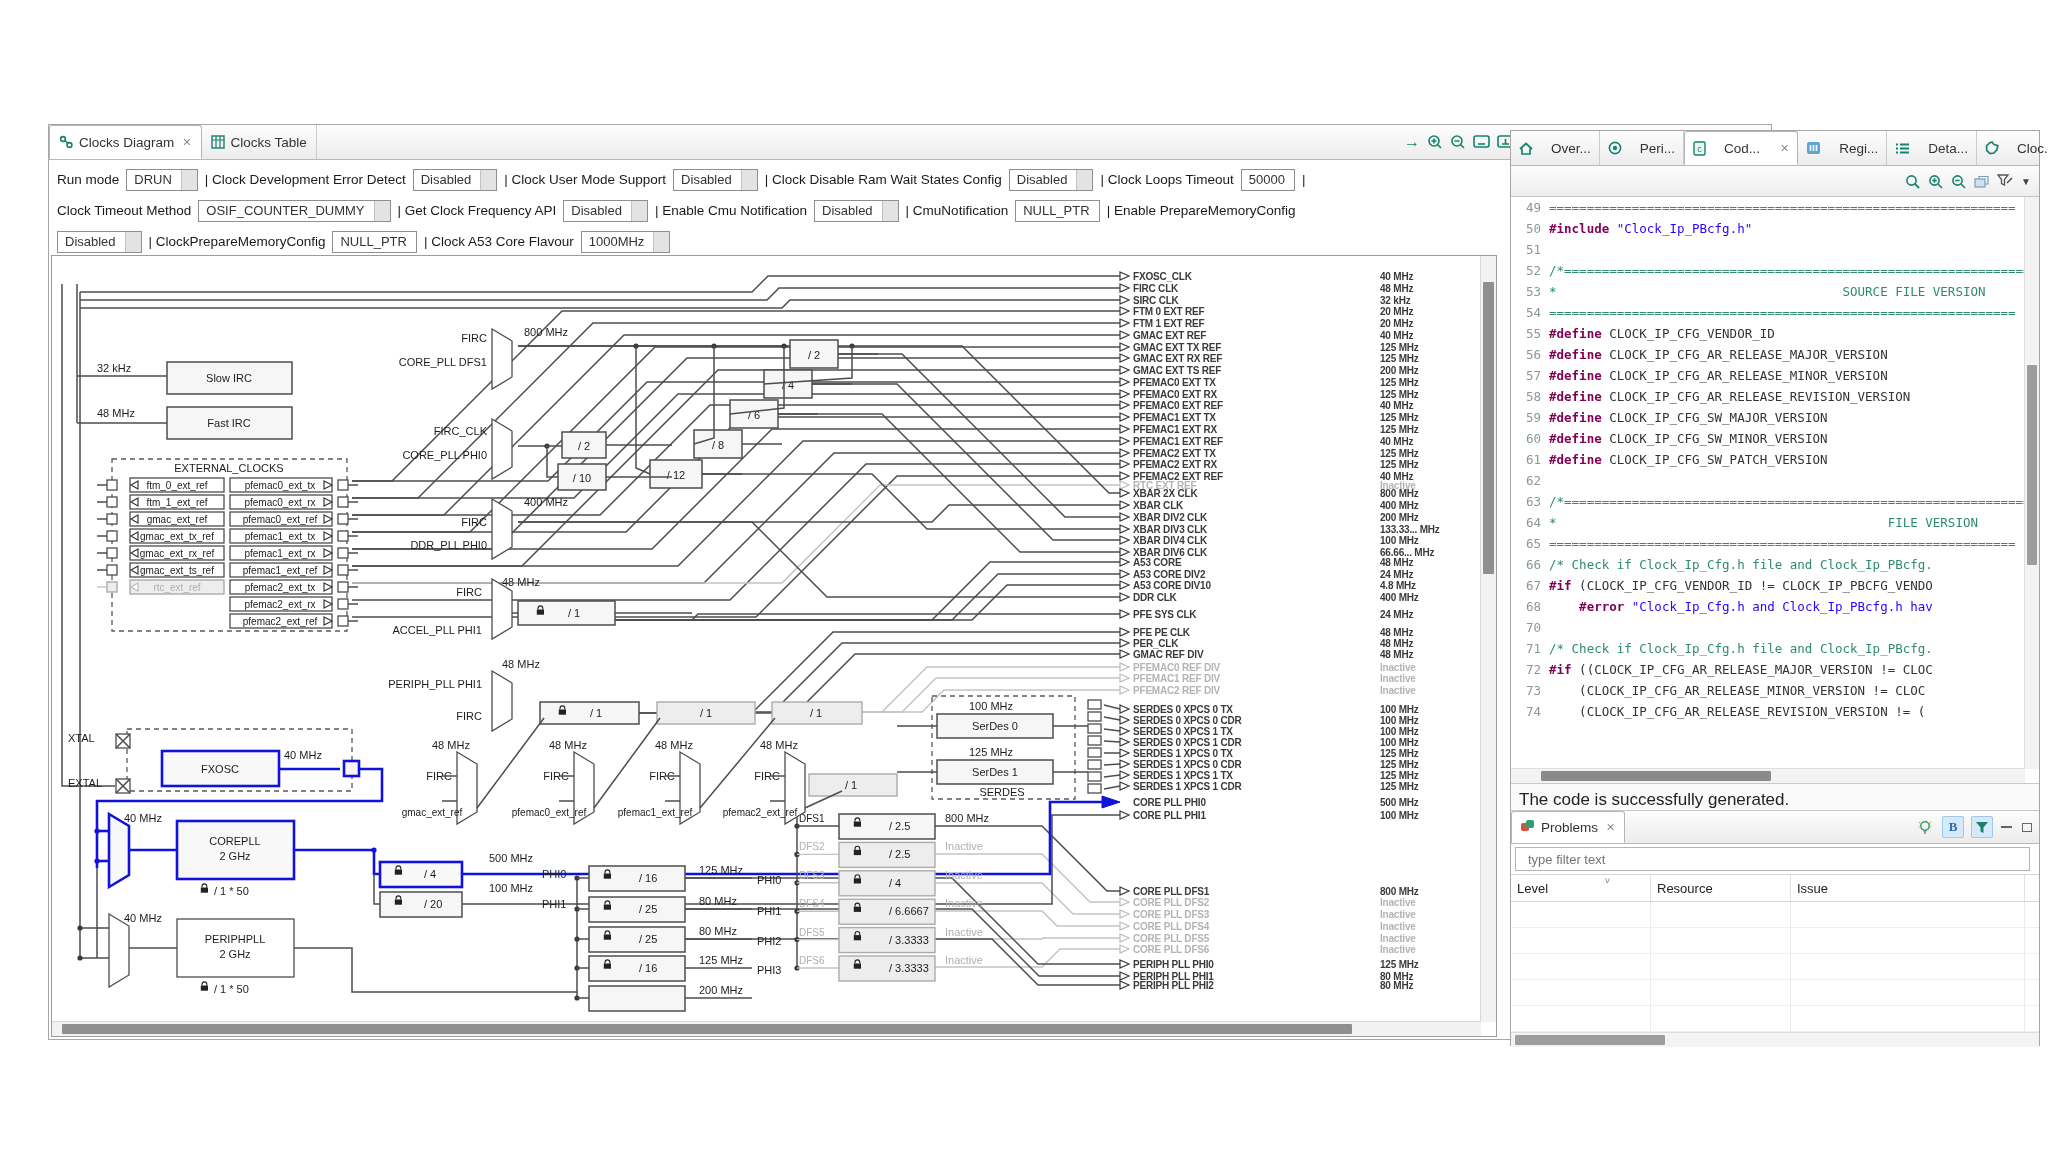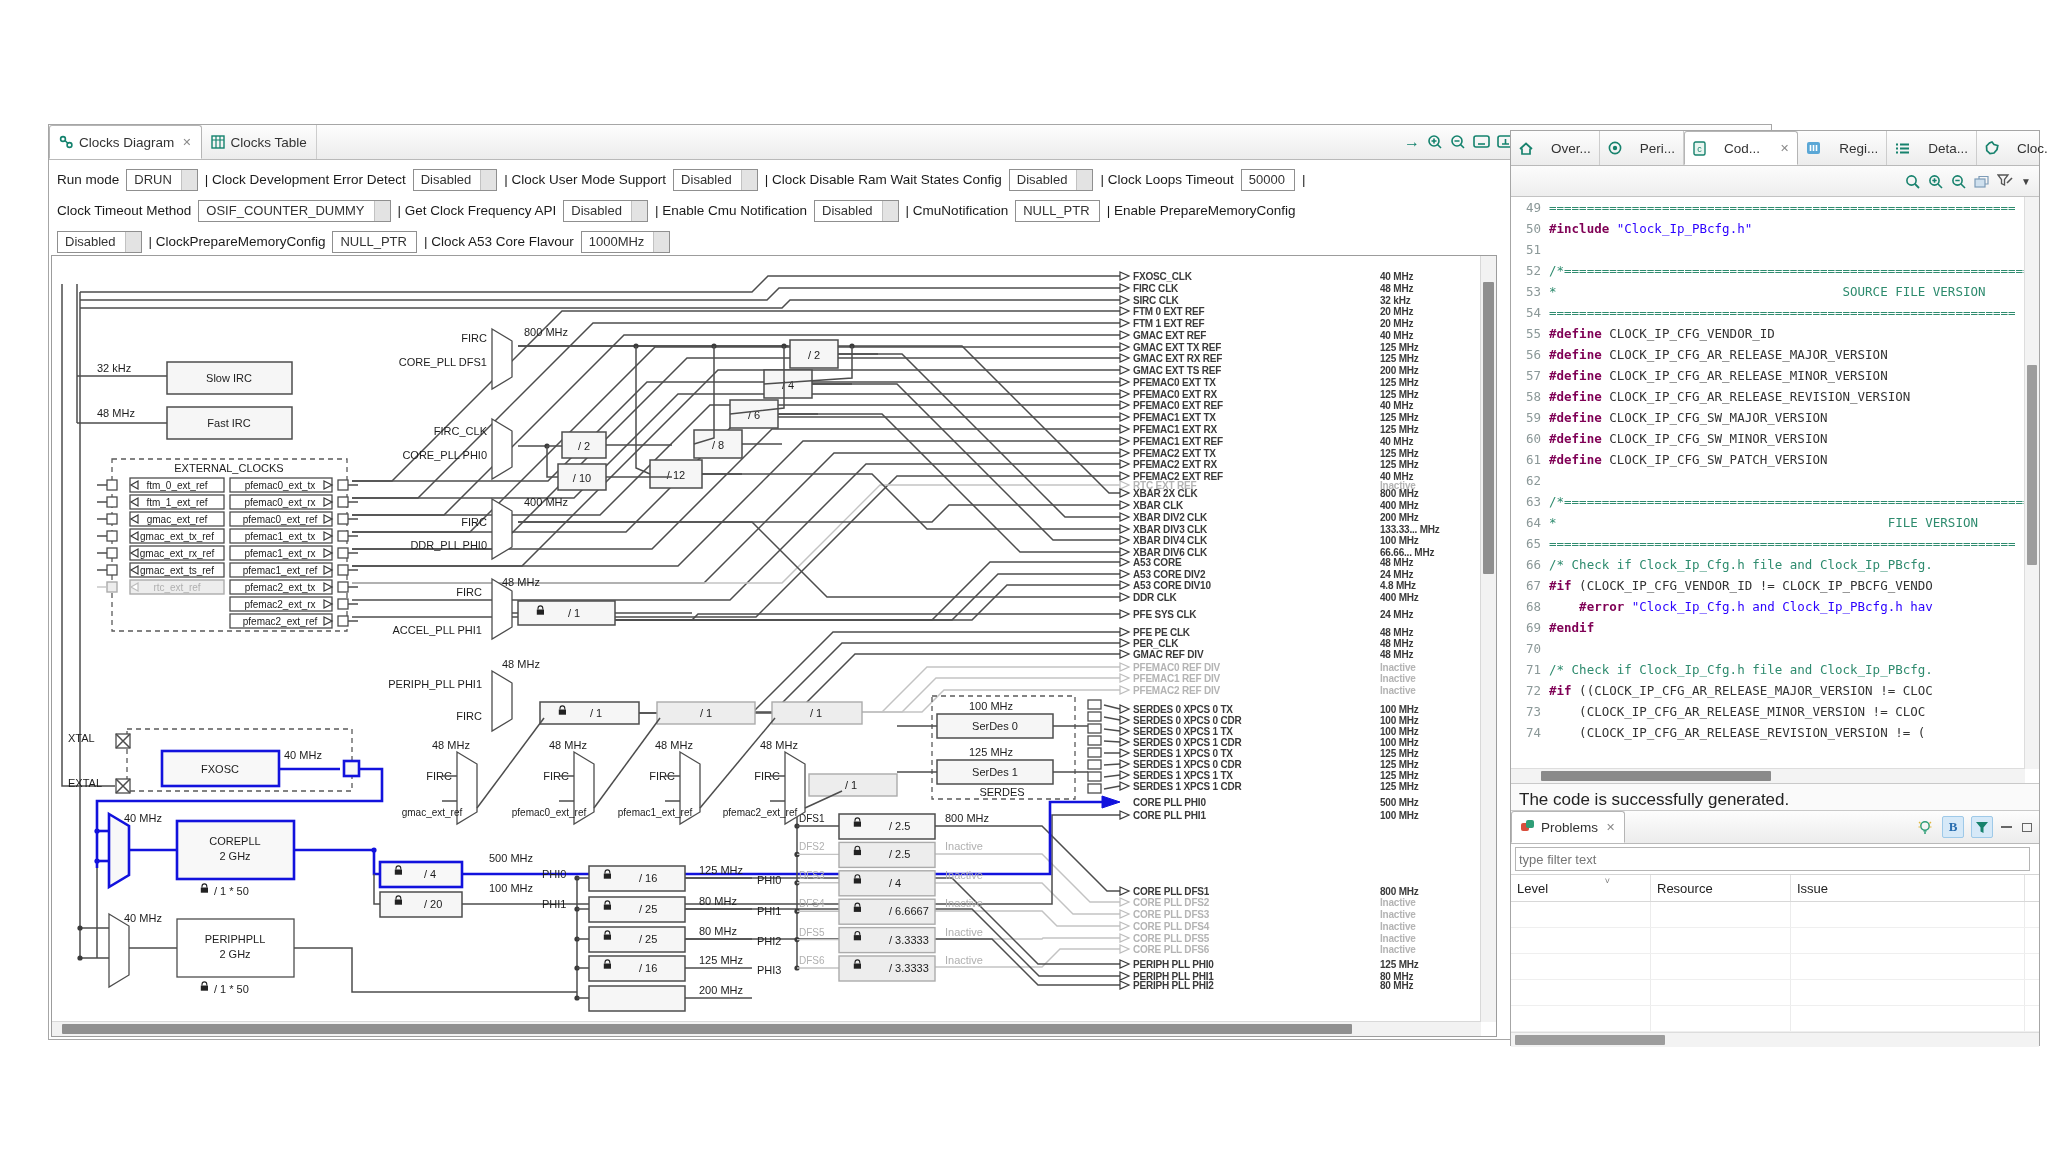--- a/index.html
+++ b/index.html
@@ -58,21 +58,21 @@
   .ln{width:30px;text-align:right;padding-right:8px;color:#8b9898;flex:none;}
   .k{color:#7f0055;font-weight:bold;}
   .c{color:#2e8b6e;}
   .s{color:#2a00ff;}
   .p{color:#333;}
   #code-vscroll{position:absolute;right:0;top:0;bottom:14px;width:14px;background:#f3f3f3;border-left:1px solid #ddd;}
   #code-hscroll{position:absolute;left:0;right:14px;bottom:0;height:14px;background:#f3f3f3;border-top:1px solid #ddd;}
   #status-bar{height:26px;border-top:1px solid #c9c9c9;border-bottom:1px solid #c9c9c9;background:#fafafa;display:flex;align-items:flex-end;padding-left:8px;font-size:17px;color:#222;}
   #problems{position:relative;}
   #problems .filter-row{padding:3px 4px;border-bottom:1px solid #d5d5d5;}
-  #problems input{width:99%;height:24px;border:1px solid #b5b5b5;font-size:13px;padding:0 3px;box-sizing:border-box;color:#888;font-family:"Liberation Sans",sans-serif;}
+  #problems input{width:99%;height:24px;border:1px solid #b5b5b5;font-size:13px;padding:0 12px;box-sizing:border-box;color:#888;font-family:"Liberation Sans",sans-serif;}
   .tbl-header{display:flex;height:26px;align-items:center;border-bottom:1px solid #d8d8d8;font-size:13px;color:#222;}
   .tbl-header .col{padding-left:6px;box-sizing:border-box;border-right:1px solid #e2e2e2;height:100%;display:flex;align-items:center;position:relative;}
   .tbl-row{display:flex;height:25px;border-bottom:1px solid #efefef;}
   .tbl-row .cell{border-right:1px solid #ececec;height:100%;box-sizing:border-box;}
   .sort-chevron{position:absolute;right:40px;top:1px;color:#777;font-size:9px;}
   .prob-icon{width:14px;height:14px;position:relative;display:inline-block;}
   .prob-icon::before{content:"";position:absolute;left:0;top:3px;width:8px;height:8px;background:#d94f3d;border-radius:2px;}
   .prob-icon::after{content:"";position:absolute;left:5px;top:0px;width:8px;height:8px;background:#2f9e77;border-radius:2px;}
   .toolbtn{height:20px;min-width:20px;display:inline-flex;align-items:center;justify-content:center;border-radius:2px;}
   .toolbtn.on{background:#d6e9f8;border:1px solid #9ec9e8;}
@@ -1059,21 +1059,20 @@
         <div class="code-line"><span class="ln">59</span><span><span class="k">#define</span><span class="p"> CLOCK_IP_CFG_SW_MAJOR_VERSION</span></span></div>
         <div class="code-line"><span class="ln">60</span><span><span class="k">#define</span><span class="p"> CLOCK_IP_CFG_SW_MINOR_VERSION</span></span></div>
         <div class="code-line"><span class="ln">61</span><span><span class="k">#define</span><span class="p"> CLOCK_IP_CFG_SW_PATCH_VERSION</span></span></div>
         <div class="code-line"><span class="ln">62</span><span></span></div>
         <div class="code-line"><span class="ln">63</span><span><span class="c">/*==============================================================</span></span></div>
         <div class="code-line"><span class="ln">64</span><span><span class="c">*                                            FILE VERSION</span></span></div>
         <div class="code-line"><span class="ln">65</span><span><span class="c">==============================================================</span></span></div>
         <div class="code-line"><span class="ln">66</span><span><span class="c">/* Check if Clock_Ip_Cfg.h file and Clock_Ip_PBcfg.</span></span></div>
         <div class="code-line"><span class="ln">67</span><span><span class="k">#if</span><span class="p"> (CLOCK_IP_CFG_VENDOR_ID != CLOCK_IP_PBCFG_VENDO</span></span></div>
         <div class="code-line"><span class="ln">68</span><span><span class="k">    #error</span><span class="s"> "Clock_Ip_Cfg.h and Clock_Ip_PBcfg.h hav</span></span></div>
-        <div class="code-line"><span class="ln">69</span><span><span class="k">#endif</span></span></div>
         <div class="code-line"><span class="ln">70</span><span></span></div>
         <div class="code-line"><span class="ln">71</span><span><span class="c">/* Check if Clock_Ip_Cfg.h file and Clock_Ip_PBcfg.</span></span></div>
         <div class="code-line"><span class="ln">72</span><span><span class="k">#if</span><span class="p"> ((CLOCK_IP_CFG_AR_RELEASE_MAJOR_VERSION != CLOC</span></span></div>
         <div class="code-line"><span class="ln">73</span><span><span class="p">    (CLOCK_IP_CFG_AR_RELEASE_MINOR_VERSION != CLOC</span></span></div>
         <div class="code-line"><span class="ln">74</span><span><span class="p">    (CLOCK_IP_CFG_AR_RELEASE_REVISION_VERSION != (</span></span></div>
       </div>
     <div id="code-vscroll">
         <div class="thumb" style="left:2px;width:10px;top:168px;height:200px;background:#9d9d9d;"></div>
       </div>
     <div id="code-hscroll">

